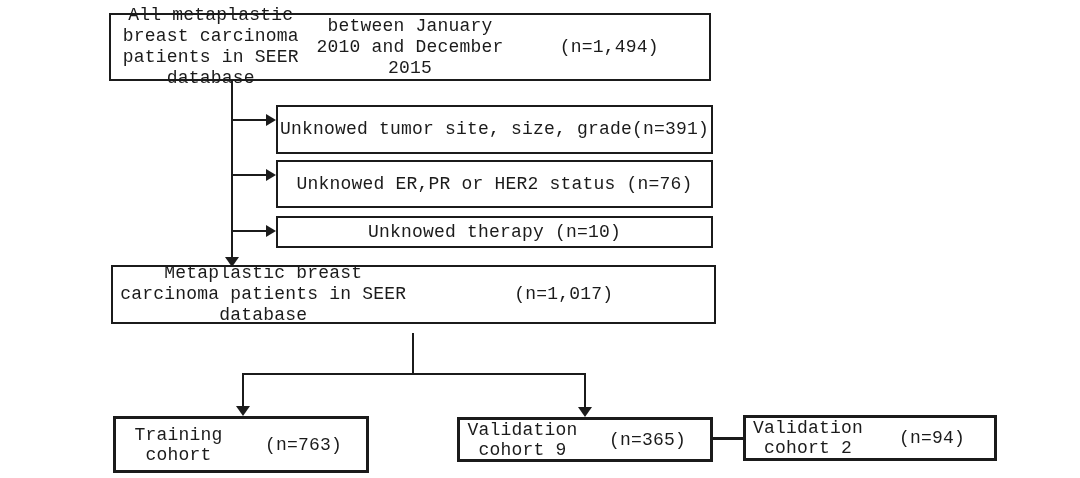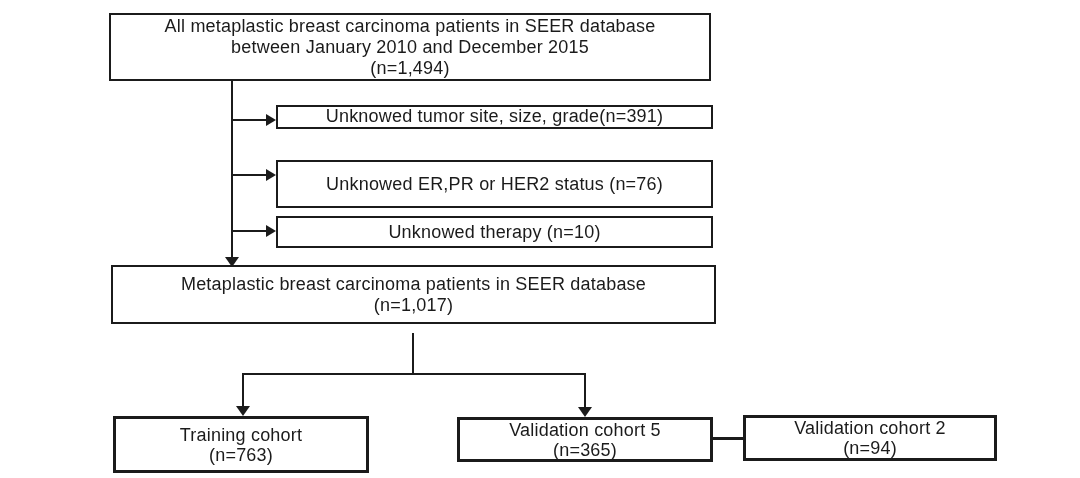--- a/index.html
+++ b/index.html
@@ -18,31 +18,32 @@
     color: #1b1b1b;
     letter-spacing: 0.2px;
     overflow: hidden;
   }
   .node {
     position: absolute;
     box-sizing: border-box;
     background: #ffffff;
     border: 2px solid #1b1b1b;
     display: flex;
-    flex-direction: column;
+    flex-direction: row;
     align-items: center;
     justify-content: center;
     text-align: center;
+    font-family: Liberation Mono, monospace;
   }
   .node.heavy { border-width: 3px; }
   .node .ln { width: 100%; }
 
   
   .top-box    { left: 109px; top: 13px;  width: 602px; height: 68px; }
-  .excl-1     { left: 276px; top: 105px; width: 437px; height: 24px; justify-content: flex-end; }
+  .excl-1     { left: 276px; top: 105px; width: 437px; height: 49px; justify-content: flex-end; }
   .excl-2     { left: 276px; top: 160px; width: 437px; height: 48px; }
   .excl-3     { left: 276px; top: 216px; width: 437px; height: 32px; text-align: center; }
   .final-box  { left: 111px; top: 265px; width: 605px; height: 59px; }
   .train-box  { left: 113px; top: 416px; width: 256px; height: 57px; line-height: 20px; }
   .val1-box   { left: 457px; top: 417px; width: 256px; height: 45px; line-height: 20px; }
   .val2-box   { left: 743px; top: 415px; width: 254px; height: 46px; line-height: 20px; justify-content: center; }
 
   
   .line {
     position: absolute;
@@ -123,21 +124,21 @@
   <div class="arrow-down a-left"></div>
   <div class="line v-right"></div>
   <div class="arrow-down a-right"></div>
 
   <div class="node heavy train-box">
     <div class="ln">Training cohort</div>
     <div class="ln">(n=763)</div>
   </div>
 
   <div class="node heavy val1-box">
-    <div class="ln">Validation cohort 5</div>
+    <div class="ln">Validation cohort 9</div>
     <div class="ln">(n=365)</div>
   </div>
 
   <div class="line h-link"></div>
 
   <div class="node heavy val2-box">
     <div class="ln">Validation cohort 2</div>
     <div class="ln">(n=94)</div>
   </div>
 

